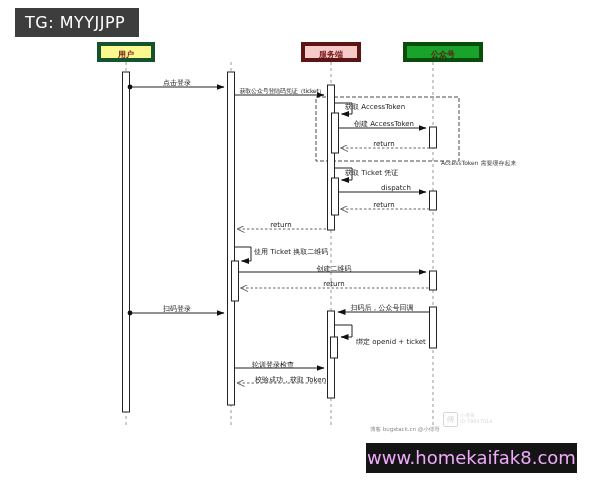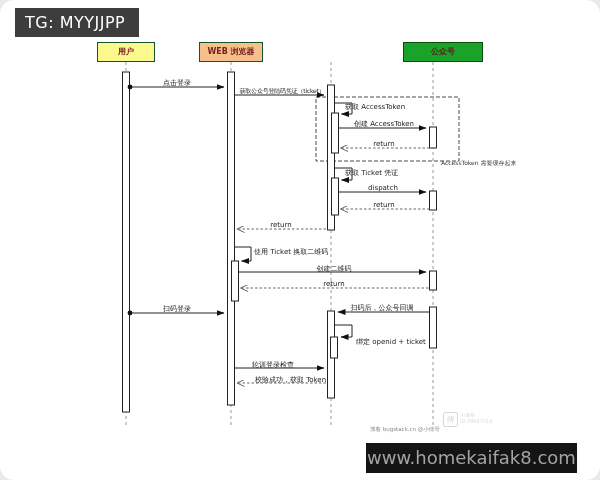--- a/index.html
+++ b/index.html
@@ -1,32 +1,32 @@
 <!DOCTYPE html>
 <html><head>
 <meta charset="utf-8">
 <style>
   html,body{margin:0;padding:0;background:#e9e9e9;}
   .stage{
     position:relative;width:600px;height:480px;background:#ffffff;
-    font-family:"DejaVu Sans",sans-serif;overflow:hidden;border-radius:14px;
+    font-family:"DejaVu Sans",sans-serif;overflow:hidden;
   }
   .banner-top{
     position:absolute;left:15px;top:8px;width:124px;height:29px;
     background:#3d3d3d;color:#fff;font-size:16px;line-height:29px;
     padding-left:10px;box-sizing:border-box;letter-spacing:0.5px;
   }
   .banner-bottom{
     position:absolute;left:366px;top:443px;width:211px;height:30px;
-    background:#141414;color:#a3a3a3;font-size:18px;line-height:30px;
+    background:#141414;color:#f0abfc;font-size:18px;line-height:30px;
     text-align:center;
   }
   .actor{
     position:absolute;top:42px;height:20px;box-sizing:border-box;
-    border:1px solid #14532d;color:#7a2020;font-size:8px;font-weight:bold;
+    border:4px solid #14532d;color:#7a2020;font-size:8px;font-weight:bold;
     text-align:center;line-height:18px;
   }
   .actor.user{left:97px;width:58px;background:#fbf98e;}
   .actor.browser{left:199px;width:64px;background:#f5c08a;}
   .actor.server{left:301px;width:60px;background:#f7caca;border-color:#5c1414;}
   .actor.mp{left:403px;width:80px;background:#1aa32b;border-color:#0a4d0a;color:#5c1a1a;}
   .msg{
     position:absolute;font-size:7px;color:#1b1b1b;white-space:nowrap;
   }
   .msg.c{transform:translateX(-50%);}
@@ -110,30 +110,30 @@
       <line x1="429.5" y1="209" x2="341.5" y2="209" marker-start="url(#aO)" transform="rotate(180 385.5 209)"></line>
       <line x1="327.5" y1="229" x2="238" y2="229" marker-start="url(#aO)" transform="rotate(180 282.75 229)"></line>
       <line x1="429.5" y1="288" x2="241.5" y2="288" marker-start="url(#aO)" transform="rotate(180 335.5 288)"></line>
       <line x1="327.5" y1="383" x2="238" y2="383" marker-start="url(#aO)" transform="rotate(180 282.75 383)"></line>
     </g>
   </svg>
 
   <div class="banner-top">TG: MYYJJPP</div>
 
   <div class="actor user">用户</div>
-  <div class="actor browser">WEB 浏览器</div>
+  <div class="actor server">服务端</div>
   <div class="actor mp">公众号</div>
 
   <div class="msg c" style="left:177px;top:78px;">点击登录</div>
   <div class="msg c small" style="left:282px;top:87px;">获取公众号登陆码凭证（ticket）</div>
   <div class="msg" style="left:345px;top:102px;">获取 AccessToken</div>
   <div class="msg c" style="left:384px;top:119px;">创建 AccessToken</div>
   <div class="msg c" style="left:384px;top:140px;">return</div>
   <div class="msg" style="left:345px;top:168px;">获取 Ticket 凭证</div>
-  <div class="msg c" style="left:383px;top:184px;">dispatch</div>
+  <div class="msg c" style="left:396px;top:184px;">dispatch</div>
   <div class="msg c" style="left:384px;top:201px;">return</div>
   <div class="msg c" style="left:281px;top:221px;">return</div>
   <div class="msg" style="left:254px;top:247px;">使用 Ticket 换取二维码</div>
   <div class="msg c" style="left:334px;top:264px;">创建二维码</div>
   <div class="msg c" style="left:334px;top:280px;">return</div>
   <div class="msg c" style="left:177px;top:304px;">扫码登录</div>
   <div class="msg c" style="left:382px;top:303px;">扫码后，公众号回调</div>
   <div class="msg" style="left:356px;top:337px;">绑定 openid + ticket</div>
   <div class="msg c" style="left:273px;top:360px;">轮训登录检查</div>
   <div class="msg c" style="left:281px;top:375px;padding-left:19px;">校验成功，获取 Token</div>

